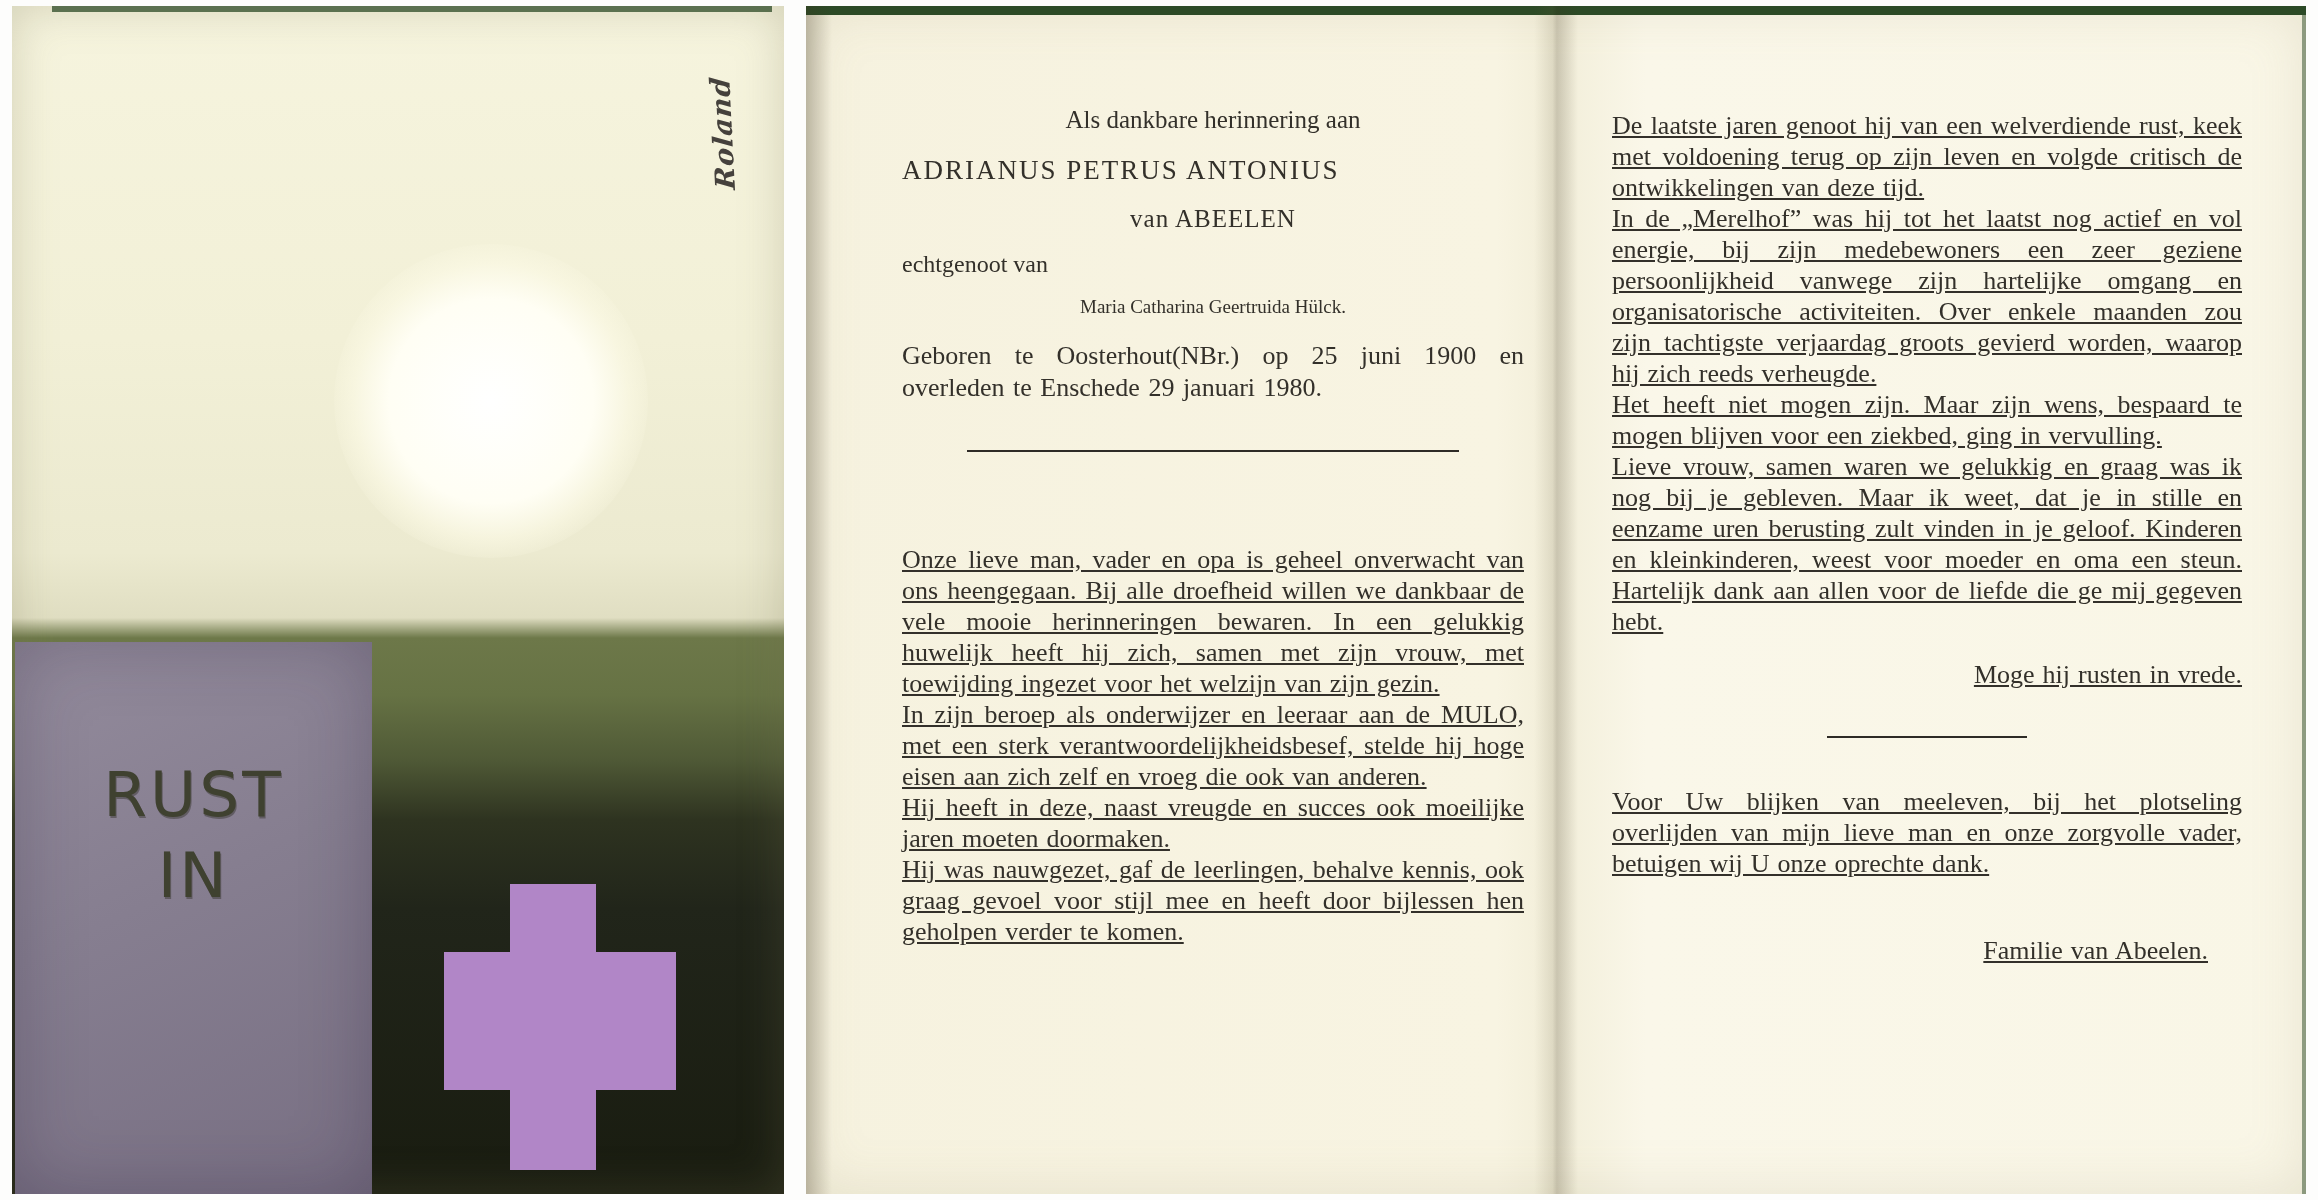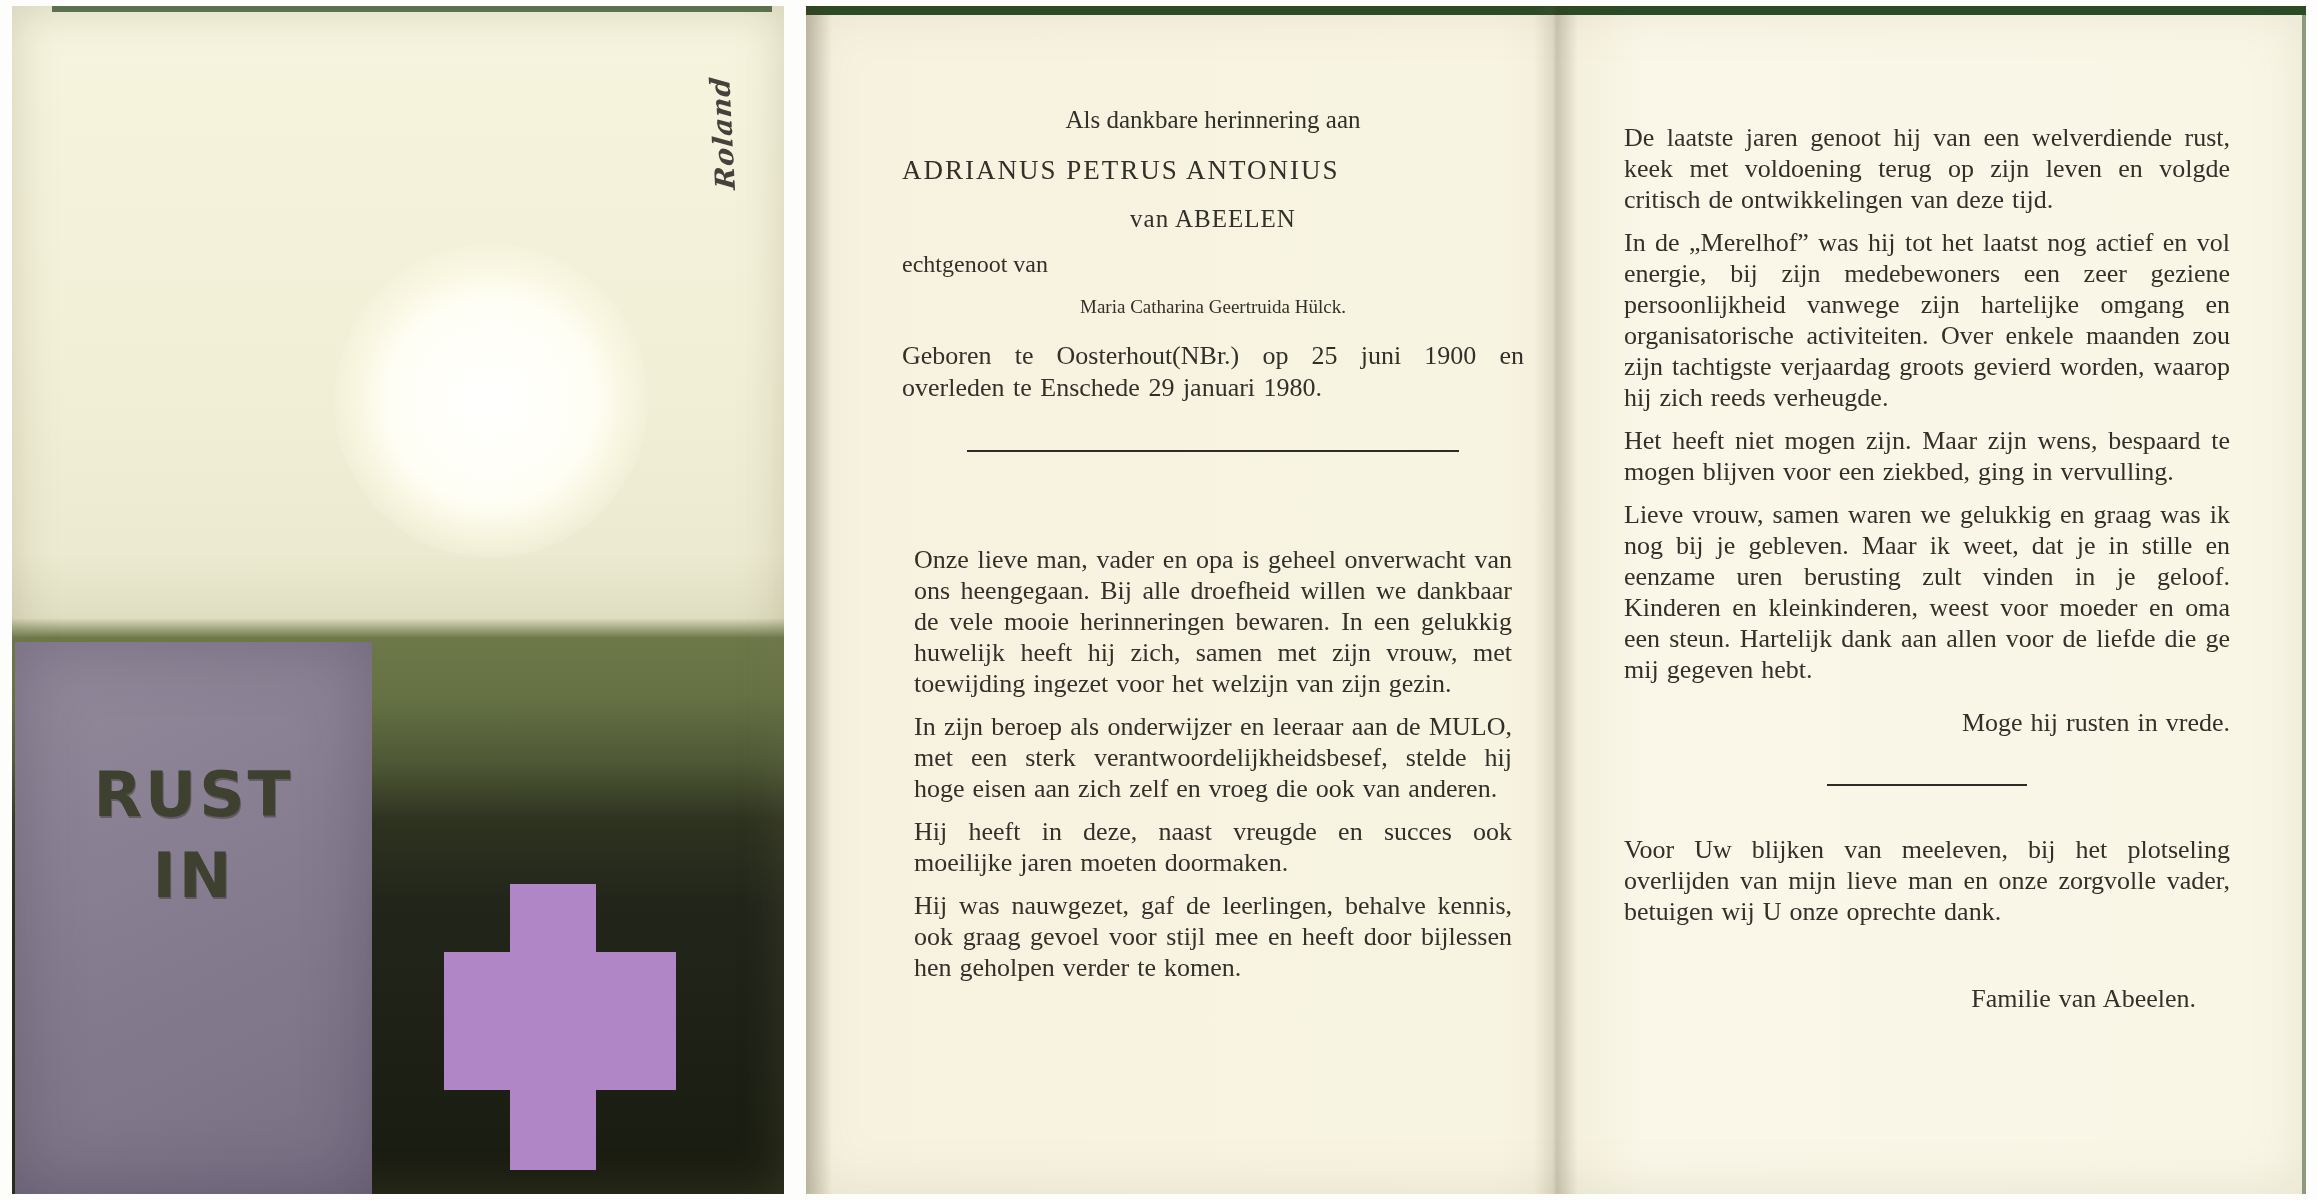--- a/index.html
+++ b/index.html
@@ -13,21 +13,21 @@
       var(--grass,#6d7849) 53.2%, #667244 58%, #4f5936 63.5%,
       #2e3320 68.5%, var(--dark-band,#21251a) 76%, #191c10 100%);
     box-shadow:inset 0 0 46px rgba(120,115,80,.28);}
   .cover-topedge{position:absolute;left:40px;top:0;width:720px;height:6px;
     background:var(--edge-green,#2c4a26);opacity:.75;}
   .sun{position:absolute;left:322px;top:238px;width:314px;height:314px;border-radius:50%;
     background:radial-gradient(circle,#ffffff 0%,#fffef4 46%,rgba(252,250,230,.6) 62%,rgba(248,246,220,0) 74%);}
   .rip-panel{position:absolute;left:3px;top:636px;width:357px;height:552px;
     background:linear-gradient(155deg,#938b9c 0%,var(--panel,#867e90) 45%,#786f83 100%);
     box-shadow:inset 0 0 70px rgba(40,30,55,.28);}
-  .rip-text{margin-top:112px;text-align:center;font-family:"DejaVu Sans",sans-serif;font-weight:700;
+  .rip-text{margin-top:112px;text-align:center;font-family:"DejaVu Sans",sans-serif;font-weight:400;
     font-size:63px;line-height:81px;letter-spacing:3px;color:var(--title-text,#3f4130);
     text-shadow:1px 2px 0 rgba(25,25,12,.35);}
   .rip-line{display:block;}
   .cross-v{position:absolute;left:498px;top:878px;width:86px;height:286px;background:var(--cross,#b186c7);}
   .cross-h{position:absolute;left:432px;top:946px;width:232px;height:138px;background:var(--cross,#b186c7);}
   .signature{position:absolute;left:645px;top:110px;width:134px;height:34px;text-align:center;
     transform:rotate(-93deg) skewX(-8deg);transform-origin:center;
     font-family:"DejaVu Serif",serif;font-style:italic;font-weight:700;
     font-size:27px;color:#45413c;letter-spacing:1px;}
 
@@ -37,21 +37,21 @@
     box-shadow:inset 0 0 55px rgba(150,140,100,.18);}
   .opencard-topedge{position:absolute;left:0;top:0;width:100%;height:9px;background:var(--edge-green,#2c4a26);}
   .opencard-rightedge{position:absolute;right:0;top:0;width:4px;height:100%;background:rgba(44,74,38,.5);}
   .leftedge{position:absolute;left:0;top:0;width:26px;height:100%;
     background:linear-gradient(90deg,rgba(60,50,30,.28),rgba(0,0,0,0));}
   .fold{position:absolute;left:728px;top:0;width:44px;height:100%;
     background:linear-gradient(90deg,rgba(0,0,0,0) 0%,rgba(100,90,60,.14) 42%,rgba(60,50,30,.22) 52%,rgba(0,0,0,0) 100%);}
 
   .page{position:absolute;}
   .page-text{font-size:26px;line-height:31px;text-align:justify;color:var(--ink,#33302a);word-spacing:1.5px;}
-  .page-text p{margin:12px;hyphens:auto;}
+  .page-text p{margin:0;hyphens:auto;text-decoration:underline;}
 
   
   .page-mid{left:96px;top:100px;width:622px;}
   .hdr-line1{text-align:center;font-size:25px;}
   .hdr-name{text-align:left;font-size:27px;letter-spacing:2px;margin-top:21px;}
   .hdr-name2{text-align:center;font-size:25px;letter-spacing:1px;margin-top:19px;}
   .hdr-line2{text-align:left;font-size:24px;margin-top:18px;}
   .hdr-spouse{text-align:center;font-size:19px;margin-top:18px;}
   .birth{margin-top:22px;font-size:26px;line-height:32px;text-align:justify;word-spacing:2px;}
   .rule{border:0;border-top:2px solid #2e2b26;}

